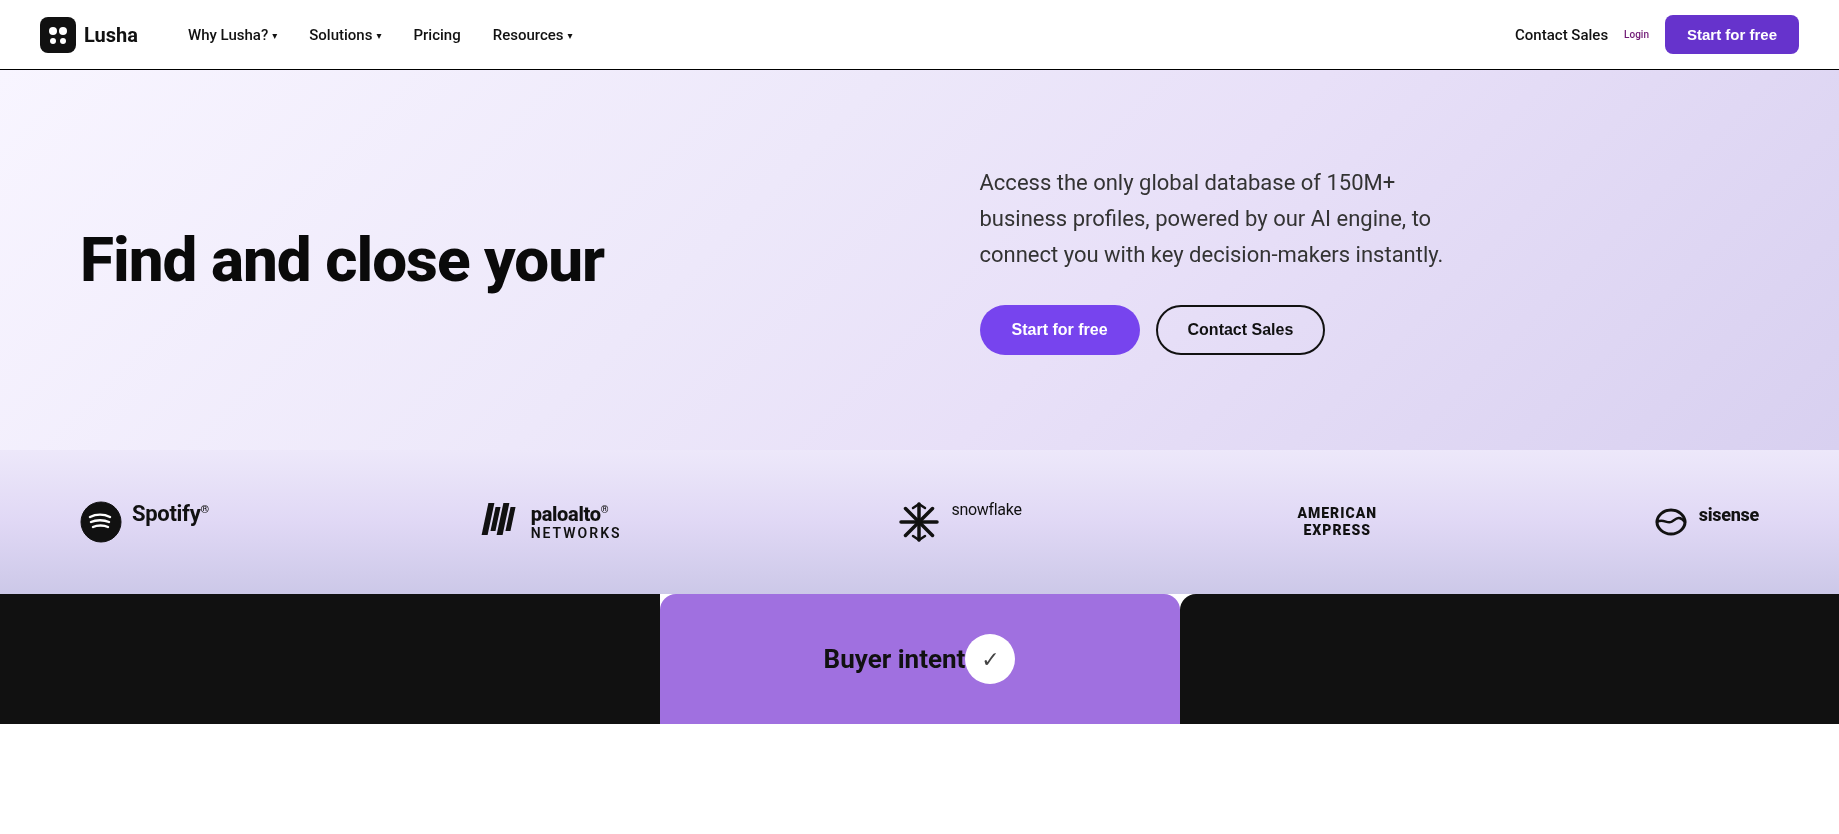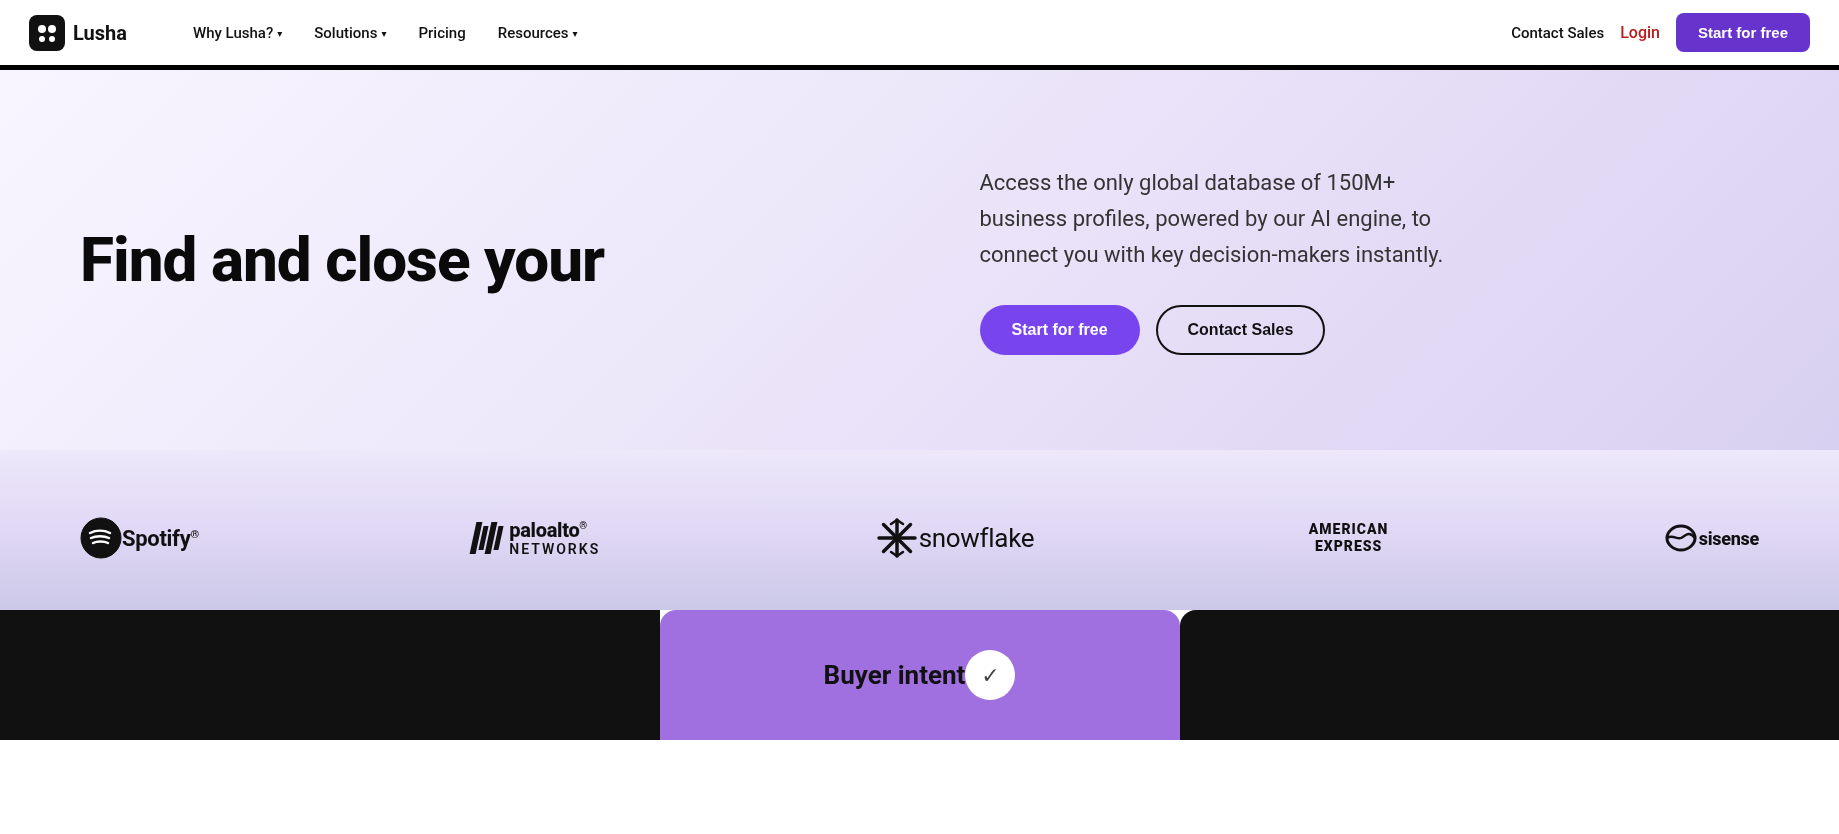--- a/index.html
+++ b/index.html
@@ -2,28 +2,27 @@
 <html><head>
   <meta charset="utf-8">
   <style>
     * { margin: 0; padding: 0; box-sizing: border-box; }
     body { font-family: -apple-system, BlinkMacSystemFont, 'Segoe UI', Roboto, sans-serif; background: #fff; overflow-x: hidden; }
 
     
     .navbar {
       display: flex;
       align-items: center;
-      padding: 0 29px;
+      padding: 0 40px;
       height: 70px;
       background: #fff;
-      border-bottom: 5px solid #000000;
+      border-bottom: 1px solid #000000;
       position: sticky;
       top: 0;
       z-index: 100;
-      gap: 16px;
     }
     .logo {
       display: flex;
       align-items: center;
       gap: 8px;
       font-weight: 700;
       font-size: 20px;
       color: #111;
       text-decoration: none;
       margin-right: 36px;
@@ -63,23 +62,23 @@
       gap: 16px;
     }
     .contact-sales-link {
       font-size: 15px;
       font-weight: 500;
       color: #111;
       cursor: pointer;
       white-space: nowrap;
     }
     .login-link {
-      font-size: 16px;
+      font-size: 10px;
       font-weight: 500;
-      color: #b91c1c;
+      color: #701a75;
       cursor: pointer;
     }
     .email-input {
       border: 1.5px solid #d0d0d0;
       border-radius: 8px;
       padding: 10px 16px;
       font-size: 14px;
       color: #999;
       width: 220px;
       outline: none;
@@ -158,25 +157,25 @@
     
     .logos-section {
       background: linear-gradient(180deg, #ede8fa 0%, #e0d8f5 50%, #ccc8e8 100%);
       padding: 50px 80px;
       display: flex;
       align-items: center;
       justify-content: space-between;
     }
     .logo-item {
       display: flex;
-      align-items: center;
+      align-items: flex-start;
+      gap: 10px;
       font-size: 22px;
       font-weight: 700;
       color: #111;
-      margin-top: 16px;
     }
     .spotify-icon {
       width: 42px;
       height: 42px;
     }
     .brand-name {
       font-size: 22px;
       font-weight: 700;
       color: #111;
       letter-spacing: -0.3px;
@@ -323,21 +322,21 @@
       <line x1="22" y1="4" x2="22" y2="40" stroke="#111" stroke-width="3.5" stroke-linecap="round"></line>
       <line x1="4" y1="22" x2="40" y2="22" stroke="#111" stroke-width="3.5" stroke-linecap="round"></line>
       <line x1="8.5" y1="8.5" x2="35.5" y2="35.5" stroke="#111" stroke-width="3.5" stroke-linecap="round"></line>
       <line x1="35.5" y1="8.5" x2="8.5" y2="35.5" stroke="#111" stroke-width="3.5" stroke-linecap="round"></line>
 
       <line x1="16" y1="8" x2="22" y2="4" stroke="#111" stroke-width="2.5" stroke-linecap="round"></line>
       <line x1="28" y1="8" x2="22" y2="4" stroke="#111" stroke-width="2.5" stroke-linecap="round"></line>
       <line x1="16" y1="36" x2="22" y2="40" stroke="#111" stroke-width="2.5" stroke-linecap="round"></line>
       <line x1="28" y1="36" x2="22" y2="40" stroke="#111" stroke-width="2.5" stroke-linecap="round"></line>
     </svg>
-    <span class="brand-name" style="font-weight:400;font-size:26px;">snowflake</span>
+    <span class="brand-name" style="font-weight:400;font-size:16px;">snowflake</span>
   </div>
 
   <div class="logo-item">
     <div class="amex-text">AMERICAN<br>EXPRESS</div>
   </div>
 
   <div class="logo-item">
     <svg width="36" height="36" viewBox="0 0 36 36" fill="none" xmlns="http://www.w3.org/2000/svg">
       <path d="M18 6 C10 6 4 12 4 18 C4 24 10 30 18 30 C26 30 32 24 32 18 C32 12 26 6 18 6Z" stroke="#111" stroke-width="3" fill="none"></path>
       <path d="M4 18 C10 14 14 20 18 18 C22 16 26 10 32 18" stroke="#111" stroke-width="2.5" fill="none" stroke-linecap="round"></path>

